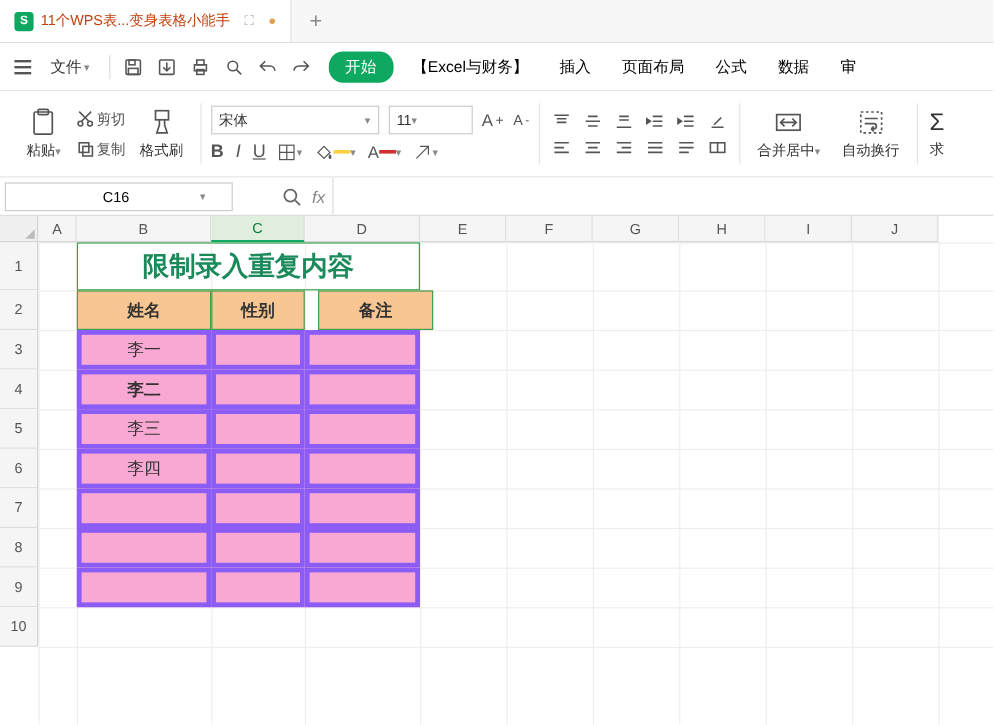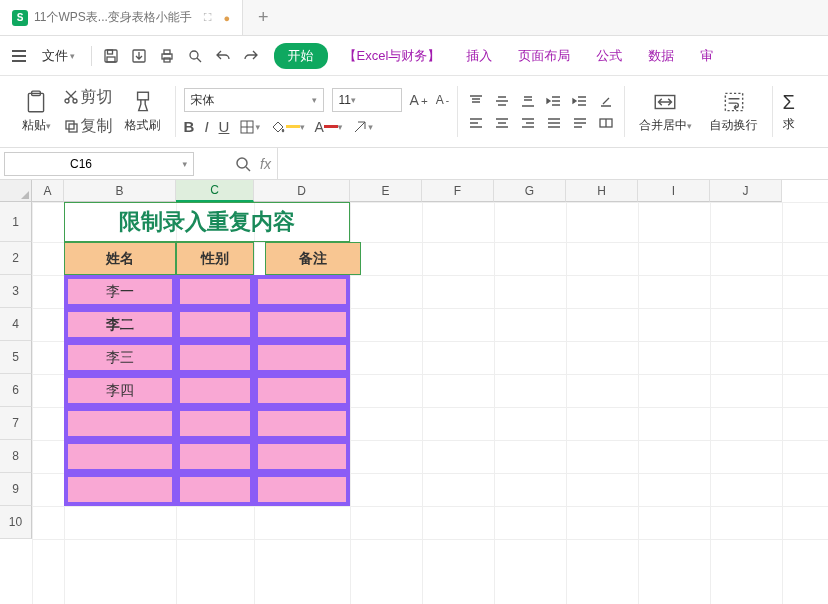--- a/index.html
+++ b/index.html
@@ -1,54 +1,54 @@
 <!DOCTYPE html>
 <html><head>
 <meta charset="utf-8">
 <style>
 *{box-sizing:border-box;margin:0;padding:0;font-family:"Microsoft YaHei",Arial,sans-serif}
 body{background:#fff;font-size:12px;color:#333;width:828px;height:604px;overflow:hidden}
 .tabbar{height:36px;background:#f7f7f7;border-bottom:1px solid #e0e0e0;display:flex;align-items:stretch}
 .tab-home{width:90px;background:#2e7cd6;color:#fff;display:flex;align-items:center;justify-content:center;font-size:13px;cursor:pointer}
 .tab-doc{display:flex;align-items:center;padding:0 12px;background:#fff;border-right:1px solid #e0e0e0;gap:6px;cursor:pointer}
 .tab-doc .ico{width:16px;height:16px;background:#0fa860;border-radius:3px;color:#fff;display:flex;align-items:center;justify-content:center;font-size:10px;font-weight:bold}
-.tab-doc .nm{font-size:12px;color:#737373;max-width:180px;white-space:nowrap;overflow:hidden;text-overflow:ellipsis}
+.tab-doc .nm{font-size:12px;color:#c2410c;max-width:180px;white-space:nowrap;overflow:hidden;text-overflow:ellipsis}
 .tab-doc .ctl{color:#aaa;margin-left:6px;font-size:11px}
 .tab-add{width:40px;display:flex;align-items:center;justify-content:center;color:#888;font-size:18px;cursor:pointer}
 .menubar{height:40px;background:#fff;border-bottom:1px solid #e5e5e5;display:flex;align-items:center;padding:0 8px;gap:6px}
 .hamb{display:flex;flex-direction:column;gap:3px;padding:4px;cursor:pointer}
 .hamb div{width:14px;height:2px;background:#555}
 .file-menu{display:flex;align-items:center;gap:2px;font-size:13px;padding:4px 6px;cursor:pointer}
 .dd{color:#888;font-size:9px}
 .vsep{width:1px;height:20px;background:#ddd;margin:0 4px}
 .qat{display:flex;gap:10px}
 .qat .b{width:18px;height:18px;cursor:pointer;display:flex;align-items:center;justify-content:center;color:#555}
 .qat svg{width:16px;height:16px;stroke:#555;fill:none;stroke-width:1.3}
 .start-btn{background:#0fa860;color:#fff;padding:4px 14px;border-radius:12px;font-size:13px;cursor:pointer;margin-left:8px}
-.menu-item{font-size:13px;padding:4px 10px;cursor:pointer;color:#a21caf}
+.menu-item{font-size:13px;padding:4px 10px;cursor:pointer;color:#000000}
 .ribbon{height:72px;background:#fff;border-bottom:1px solid #e0e0e0;display:flex;align-items:stretch;padding:4px 8px}
 .grp{display:flex;align-items:center;gap:6px;padding:0 8px}
 .grp-sep{width:1px;background:#e5e5e5;margin:6px 0}
 .vbig{display:flex;flex-direction:column;align-items:center;justify-content:center;gap:2px;padding:4px 6px;cursor:pointer;font-size:12px}
 .vbig svg{width:26px;height:26px;stroke:#555;fill:none;stroke-width:1.3}
 .rstack{display:flex;flex-direction:column;gap:8px}
 .rrow{display:flex;align-items:center;gap:8px}
-.rrow .b{cursor:pointer;display:flex;align-items:center;gap:2px;color:#555;font-size:16px}
+.rrow .b{cursor:pointer;display:flex;align-items:center;gap:2px;color:#555;font-size:12px}
 .rrow svg{width:16px;height:16px;stroke:#555;fill:none;stroke-width:1.3}
 .font-sel,.size-sel{border:1px solid #ccc;background:#fff;height:24px;display:flex;align-items:center;padding:0 6px;cursor:pointer}
 .font-sel{width:140px;justify-content:space-between}
 .size-sel{width:70px;justify-content:flex-start}
 .fmt-row{display:flex;gap:10px;align-items:center}
 .fmt-row .b{cursor:pointer;display:flex;align-items:center;color:#555}
 .fmt-row svg{width:16px;height:16px}
 .align-grid{display:grid;grid-template-columns:repeat(6,20px);gap:6px 6px}
 .align-grid .b{cursor:pointer;display:flex;align-items:center;justify-content:center}
 .align-grid svg{width:16px;height:16px;stroke:#555;fill:none;stroke-width:1.3}
 .namebox{height:32px;border-bottom:1px solid #ddd;display:flex;align-items:center;background:#fff}
-.nb-cell{width:190px;border:1px solid #ccc;height:24px;margin-left:4px;display:flex;align-items:center;justify-content:space-between;padding:0 6px;background:#fff}
+.nb-cell{width:190px;border:1px solid #ccc;height:24px;margin-left:4px;display:flex;align-items:center;justify-content:center;padding:0 6px;background:#fff}
 .nb-cell input{border:none;outline:none;width:140px;text-align:center;font-size:12px}
 .fx-area{display:flex;align-items:center;gap:8px;margin-left:40px}
 .fx-area svg{width:18px;height:18px;stroke:#666;fill:none;stroke-width:1.5}
 .fx{font-style:italic;color:#888;font-size:14px}
 .fbar{flex:1;border-left:1px solid #ddd;height:100%;margin-left:6px}
 .sheet{position:relative;background:#fff}
 .corner{position:absolute;left:0;top:0;width:32px;height:22px;background:#f0f0f0;border-right:1px solid #ccc;border-bottom:1px solid #ccc}
 .corner::after{content:"";position:absolute;right:2px;bottom:2px;border-left:8px solid transparent;border-bottom:8px solid #bbb}
 .colh{position:absolute;top:0;left:32px;height:22px;display:flex}
 .colh div{border-right:1px solid #ddd;border-bottom:1px solid #ccc;background:#f5f5f5;display:flex;align-items:center;justify-content:center;color:#555;font-size:12px}

